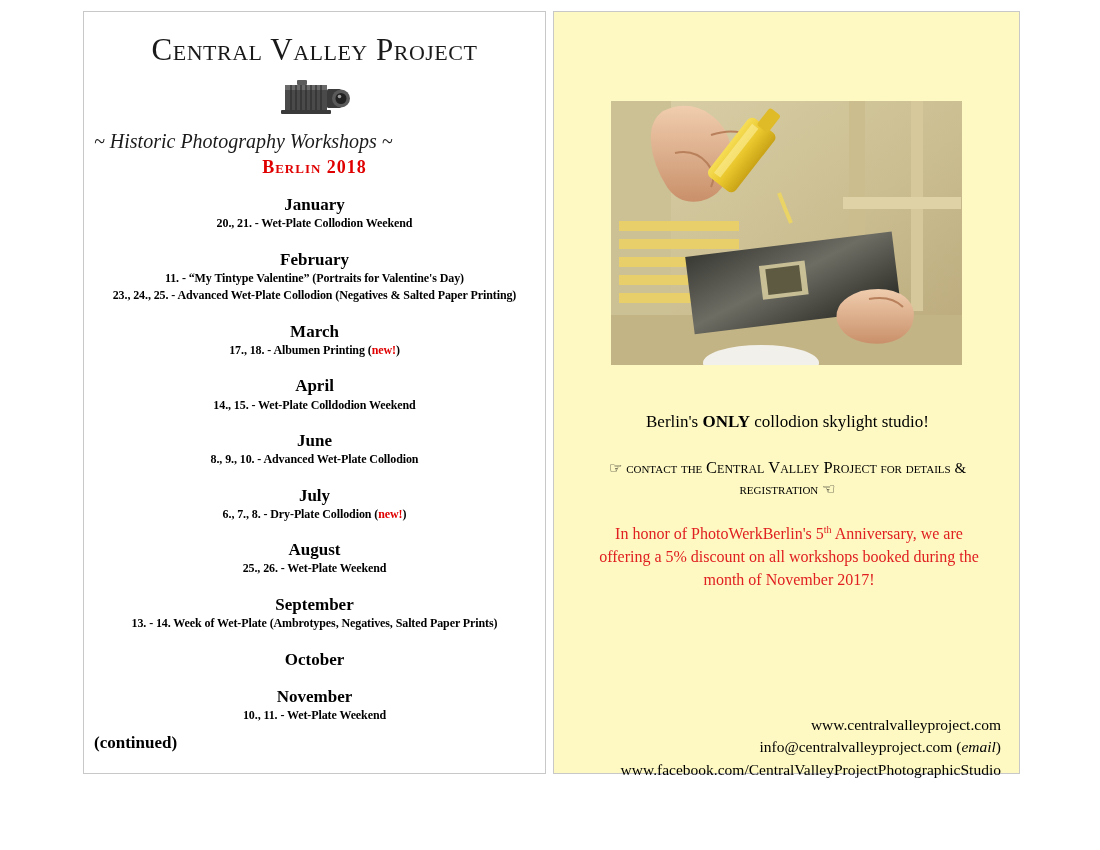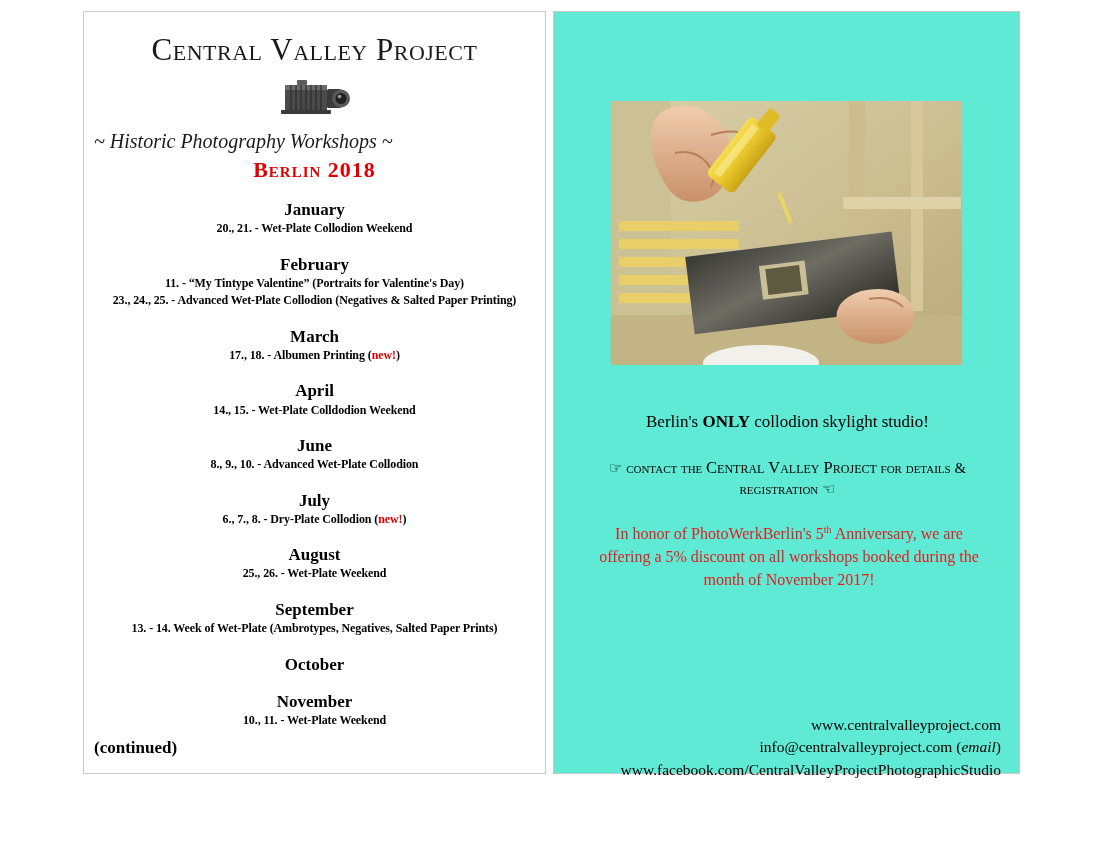--- a/index.html
+++ b/index.html
@@ -56,21 +56,21 @@
     font-size: 20px;
     color: #1a1a1a;
     margin: 10px 0 4px 0;
   }
   .cityyear {
     text-align: center;
     color: #e00000;
     font-family: "Liberation Serif", serif;
     font-variant: small-caps;
     font-weight: bold;
-    font-size: 22px;
+    font-size: 18px;
     letter-spacing: 1px;
     margin: 2px 0 12px 0;
   }
   .month-block {
     text-align: center;
     margin-bottom: 9px;
     margin-top: 16px;
   }
   .month-name {
     font-family: "Liberation Serif", serif;
@@ -98,21 +98,21 @@
   }
 
   
   .right-panel {
     position: absolute;
     left: 553px;
     top: 11px;
     width: 467px;
     height: 763px;
     border: 1px solid #c8c8c8;
-    background: #5eead4;
+    background: #fef9c3;
     box-sizing: border-box;
   }
   .photo-wrap {
     position: absolute;
     left: 57px;
     top: 89px;
     width: 351px;
     height: 264px;
     overflow: hidden;
     background: #c8b78a;

